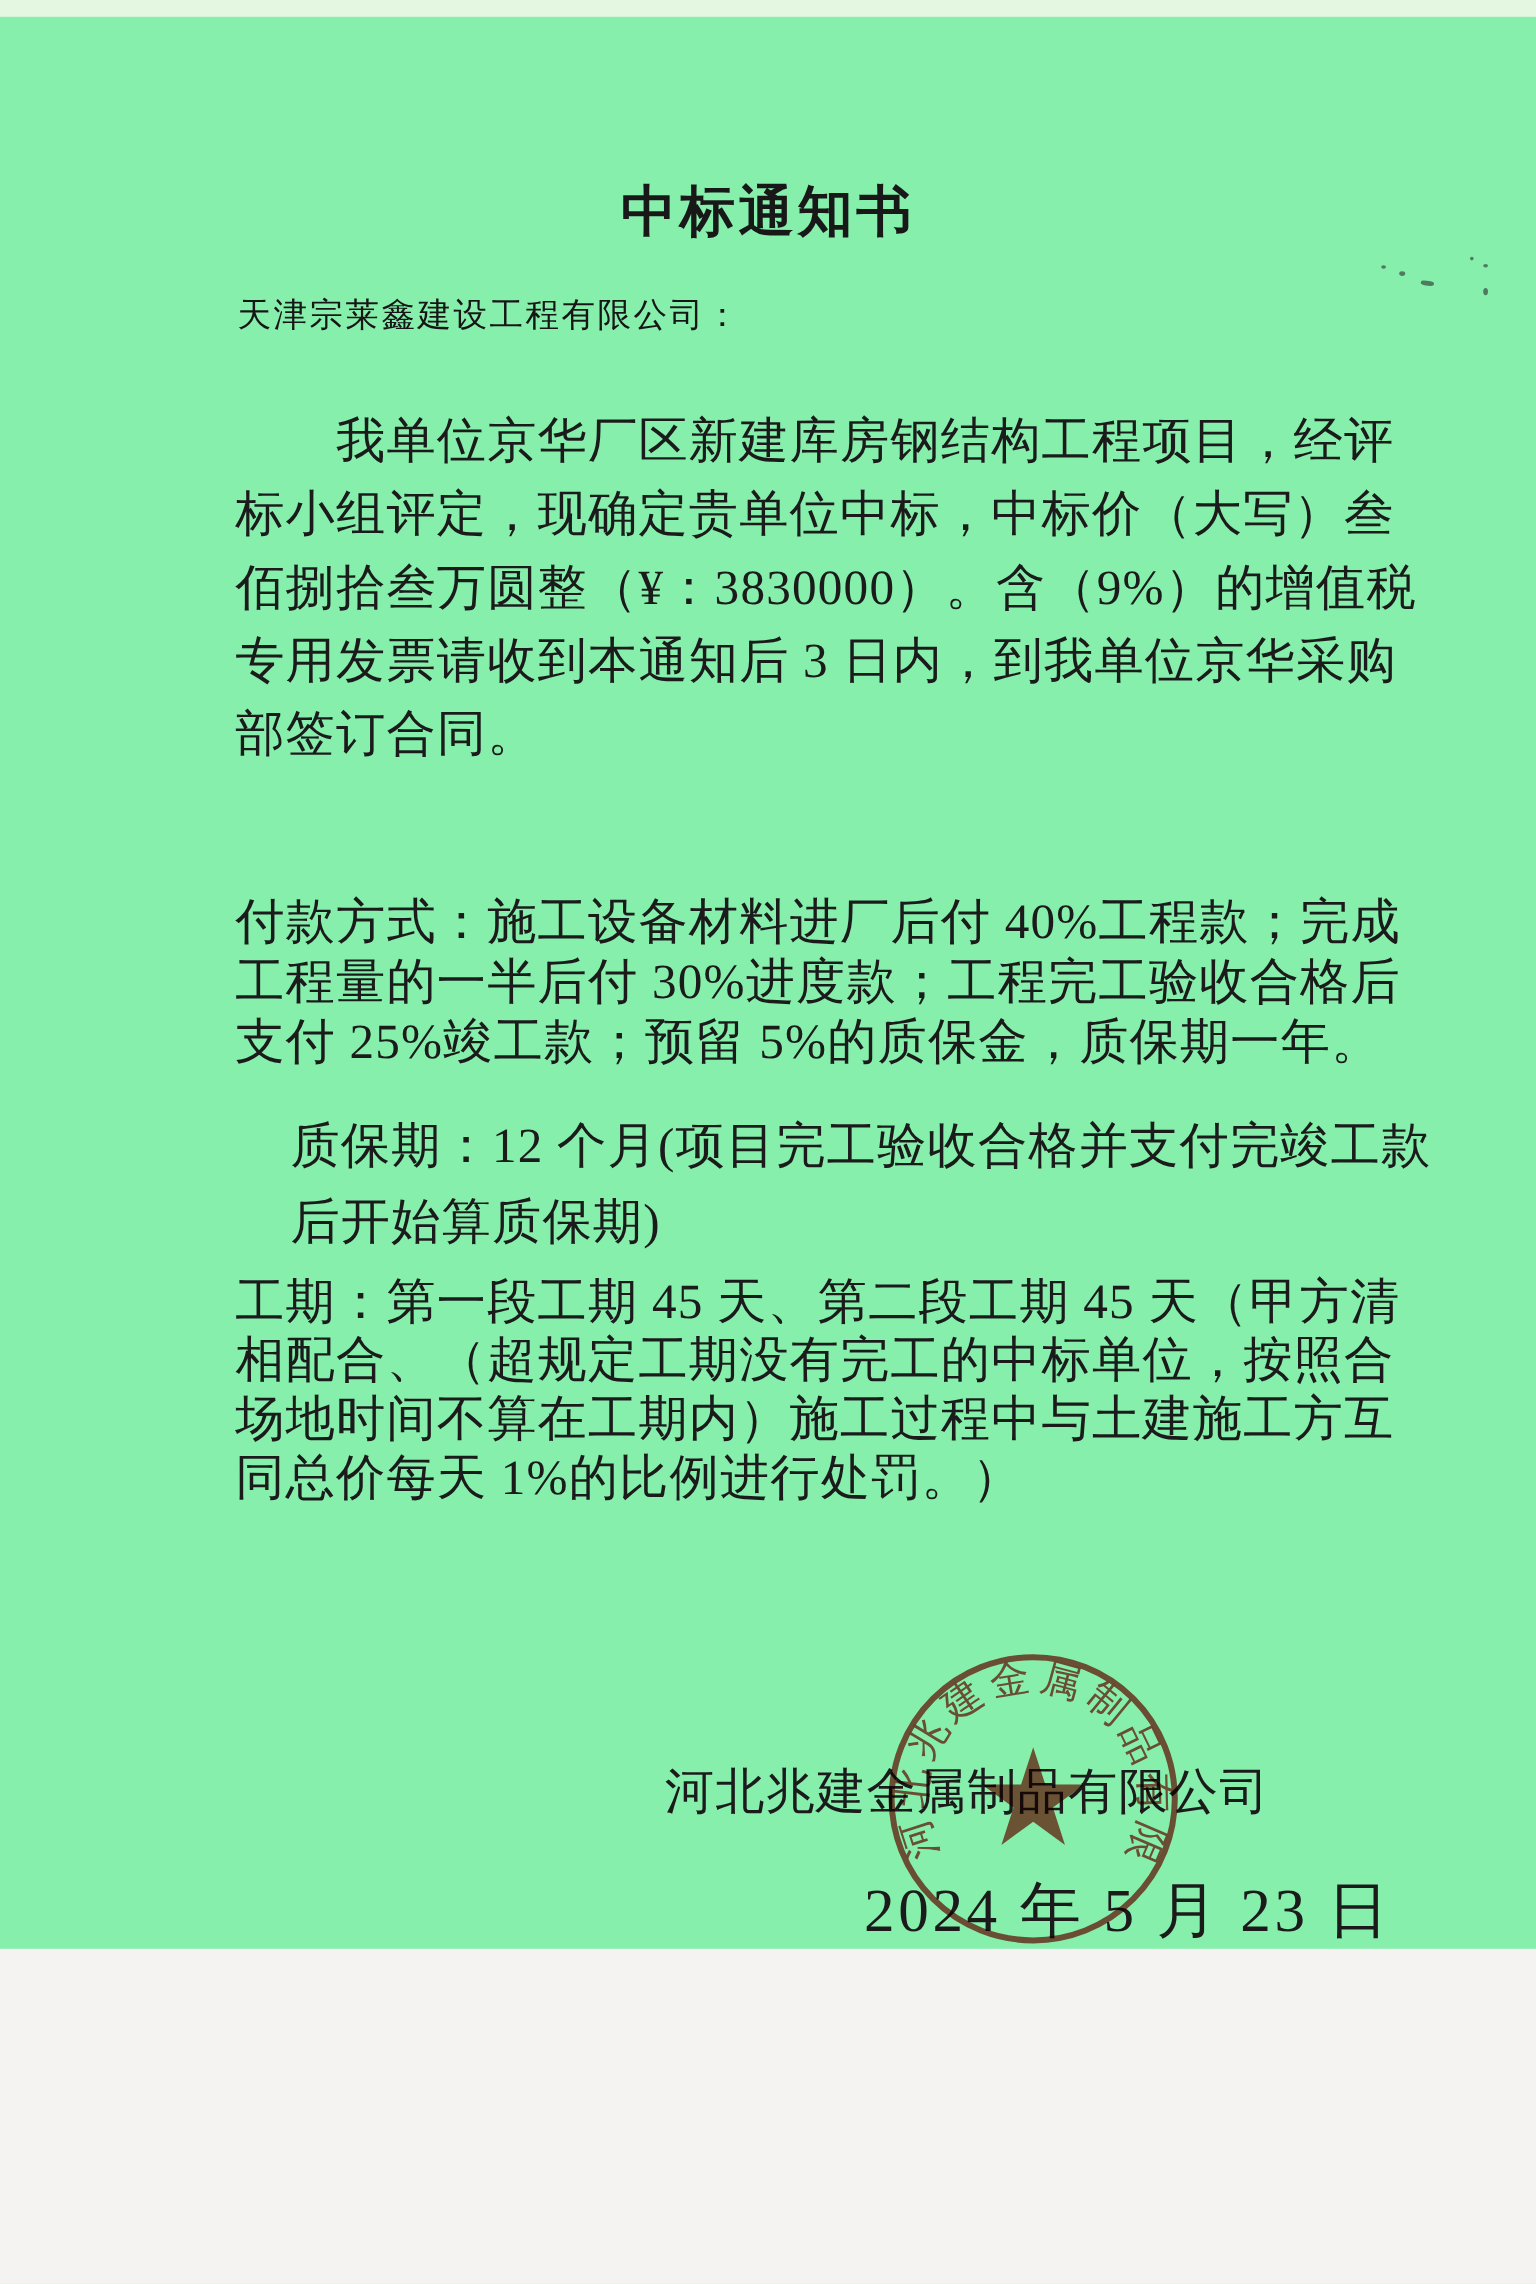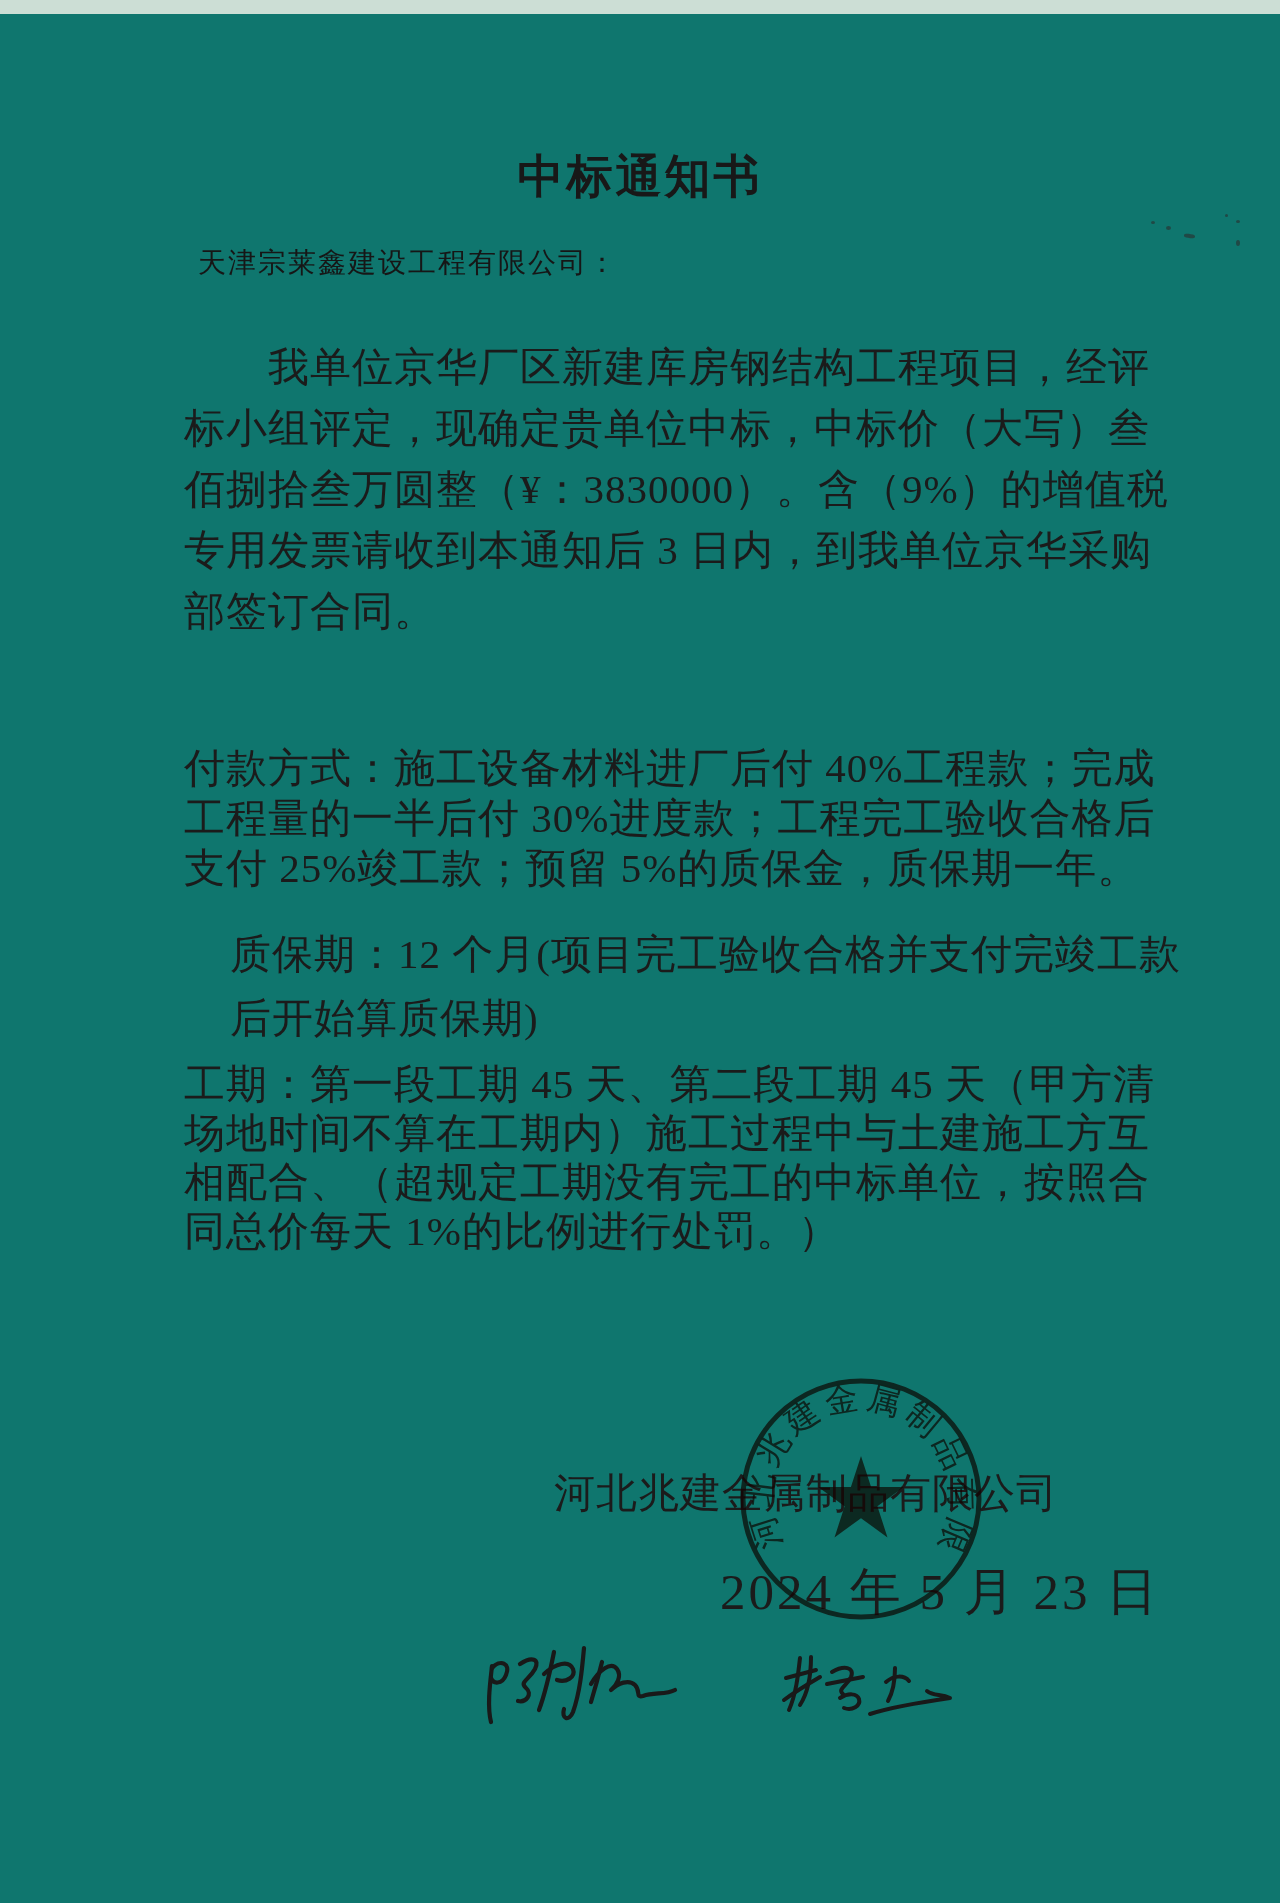--- a/index.html
+++ b/index.html
@@ -3,41 +3,41 @@
 <meta charset="utf-8">
 <style>
   html,body{margin:0;padding:0;}
   body{
     width:1280px;height:1903px;
     background:#f4f3f1;
     font-family:"Liberation Serif","DejaVu Serif",serif;
   }
   .page{
     position:relative;
-    width:1280px;height:1903px;
-    background:#0f766e;
+    width:1280px;height:1624px;
+    background:#86efac;
     overflow:hidden;
     color:#1e1e1e;
   }
   .page::before{ 
     content:"";position:absolute;left:0;top:0;width:1280px;height:14px;
     background:#fbf9ef;opacity:.8;
   }
   .doc-title{
     position:absolute;left:0;top:146px;width:1280px;
     text-align:center;
     font-size:46px;font-weight:600;letter-spacing:3px;
     color:#181818;
   }
   .addressee{
     position:absolute;left:198px;top:244px;
     font-size:28px;letter-spacing:2px;color:#161616;
     white-space:nowrap;
   }
-  .para{position:absolute;left:184px;width:930px;}
+  .para{position:absolute;left:196px;width:930px;}
   .para .line{
     font-size:41px;color:#1b1b1b;letter-spacing:1px;
     white-space:nowrap;
   }
   .para-award{top:337px;}
   .para-award .line{line-height:61px;}
   .para-award .line.indent{padding-left:84px;}
   .para-payment{top:743px;}
   .para-payment .line{line-height:50px;}
   .para-warranty{top:922px;margin-left:46px;}
@@ -90,22 +90,22 @@
     <div class="line">支付 25%竣工款；预留 5%的质保金，质保期一年。</div>
   </div>
 
   <div class="para para-warranty">
     <div class="line">质保期：12 个月(项目完工验收合格并支付完竣工款</div>
     <div class="line">后开始算质保期)</div>
   </div>
 
   <div class="para para-duration">
     <div class="line">工期：第一段工期 45 天、第二段工期 45 天（甲方清</div>
+    <div class="line">相配合、（超规定工期没有完工的中标单位，按照合</div>
     <div class="line">场地时间不算在工期内）施工过程中与土建施工方互</div>
-    <div class="line">相配合、（超规定工期没有完工的中标单位，按照合</div>
     <div class="line">同总价每天 1%的比例进行处罚。）</div>
   </div>
 
   <div class="signoff-company">河北兆建金属制品有限公司</div>
   <div class="signoff-date">2024 年 5 月 23 日</div>
 
   <svg class="seal" viewBox="0 0 254 254">
     <circle cx="127" cy="127" r="118" fill="none" stroke="#bf3a31" stroke-width="5" opacity="0.95"></circle>
     <polygon fill="#c0392b" opacity="0.92" points="127,84 137.1,115.1 169.8,115.1 143.4,134.3 153.5,165.4 127,146.2 100.5,165.4 110.6,134.3 84.2,115.1 116.9,115.1"></polygon>
     <path id="sealArc" fill="none" d="M 49.1 172 A 90 90 0 1 1 204.9 172"></path>

